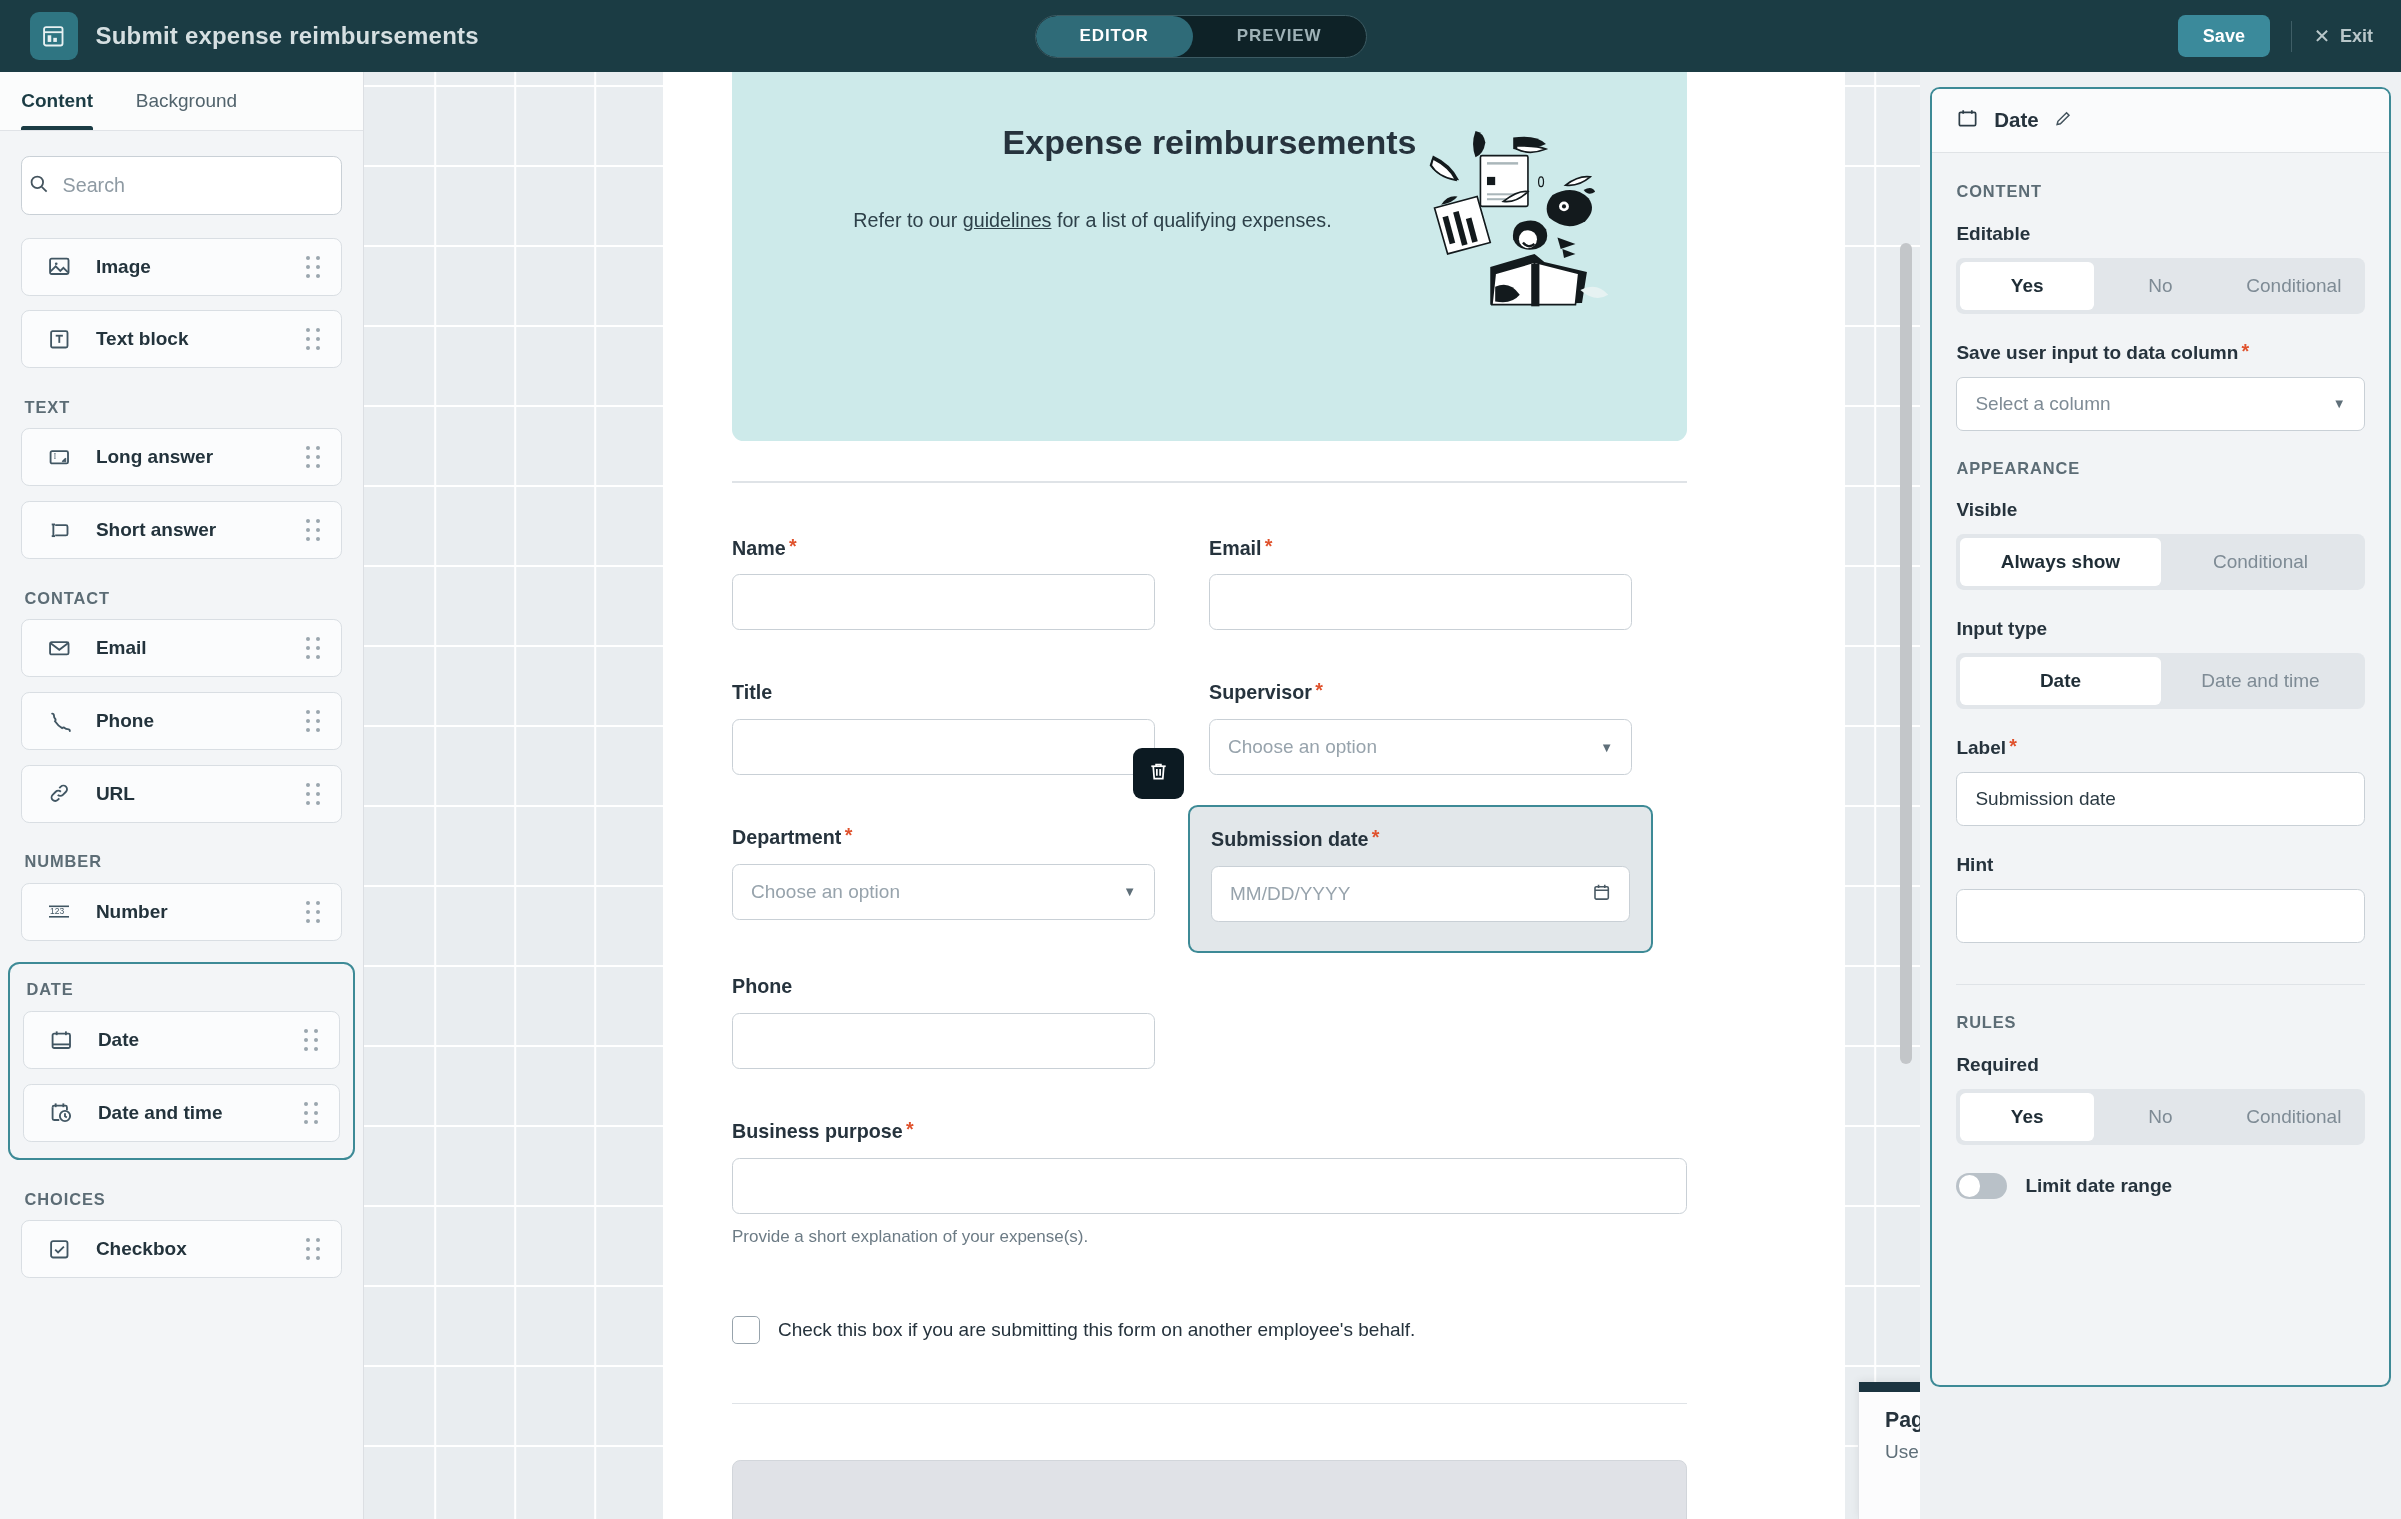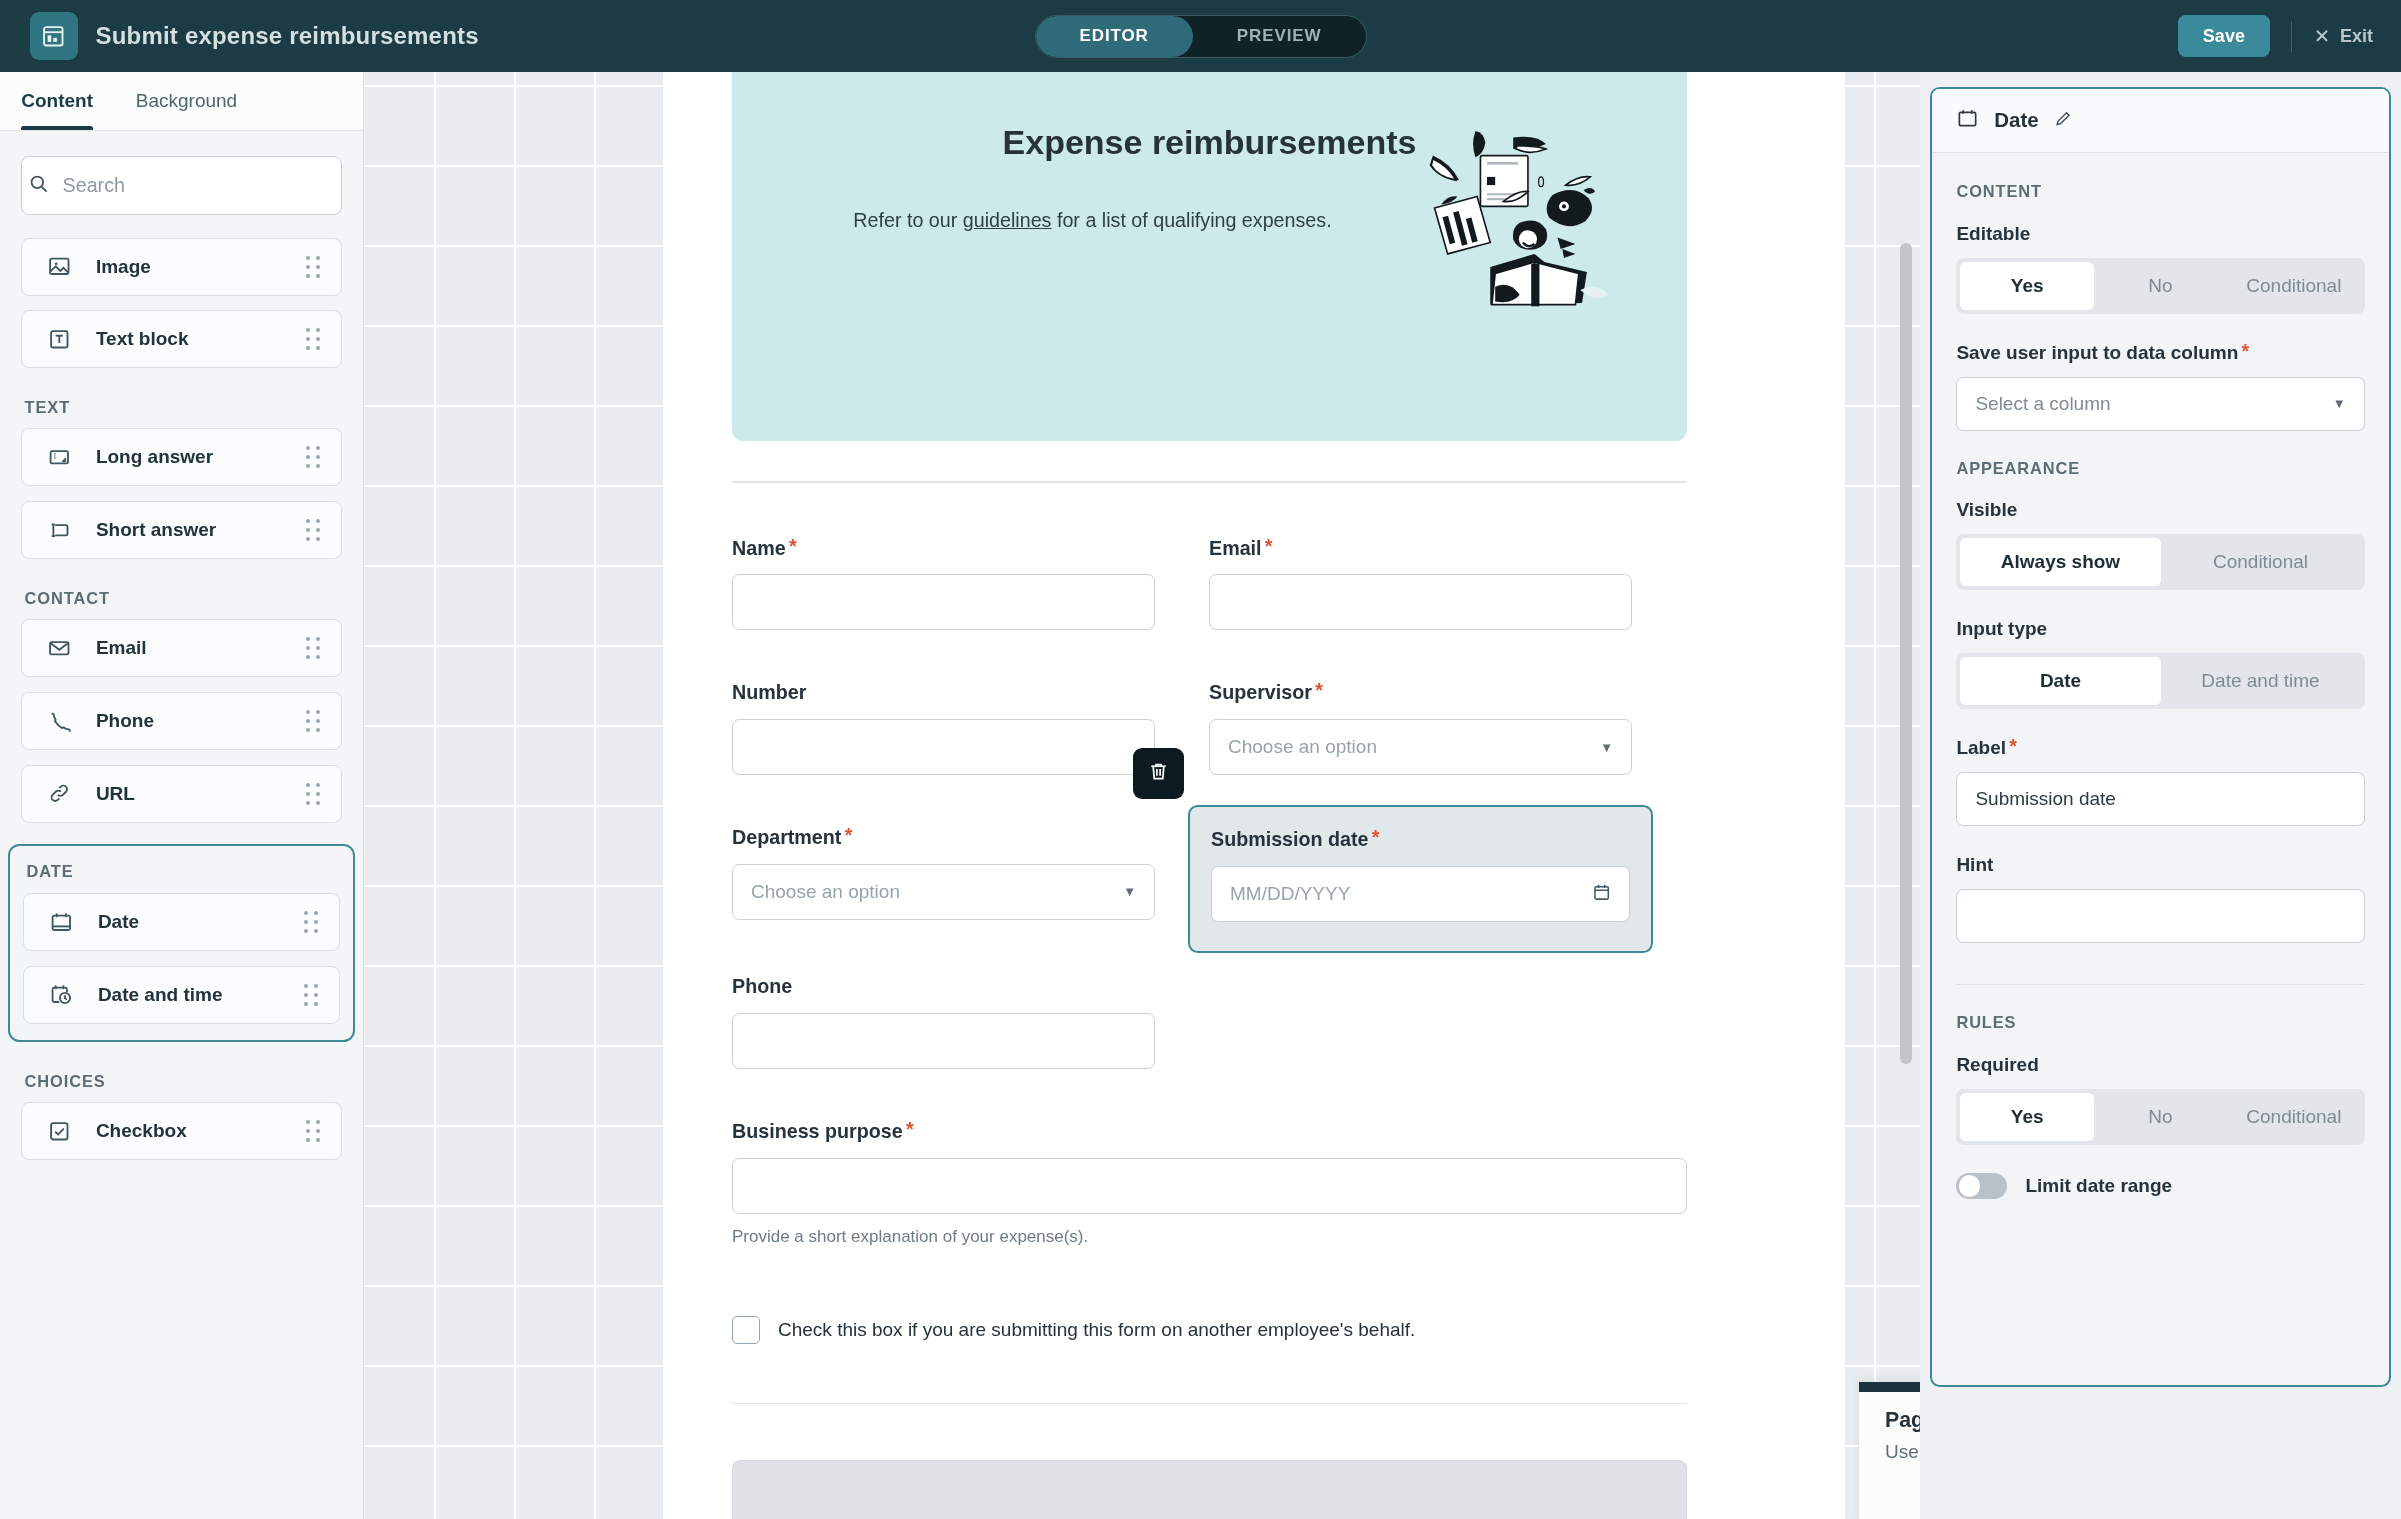--- a/index.html
+++ b/index.html
@@ -415,20 +415,41 @@
                 <i></i>
                 <i></i>
                 <i></i>
                 <i></i>
                 <i></i>
                 <i></i>
               </span>
           </div>
         </div>
 
+        <div>
+          <div class="group-label">NUMBER</div>
+          <div class="comp-card">
+            <span class="comp-icon">
+              <svg width="26" height="24.6" viewBox="0 0 26 24" fill="none" stroke="#415663" stroke-width="1.6">
+                <line x1="3" y1="7" x2="23" y2="7"></line>
+                  <line x1="3" y1="17.5" x2="23" y2="17.5"></line>
+                <text x="4" y="15" font-size="8.5" fill="#415663" stroke="none" font-family="sans-serif">123</text>
+              </svg>
+            </span>
+            <span class="comp-label">Number</span>
+            <span class="drag-dots">
+                <i></i>
+                <i></i>
+                <i></i>
+                <i></i>
+                <i></i>
+                <i></i>
+              </span>
+          </div>
+        </div>
 
         <div class="date-group-hl">
           <div class="group-label">DATE</div>
           <div class="comp-card">
             <span class="comp-icon">
               <svg width="24.6" height="24.6" viewBox="0 0 24 24" fill="none" stroke="#415663" stroke-width="1.8">
                 <rect x="3.5" y="5.5" width="17" height="14" rx="1.5"></rect>
                 <line x1="3.5" y1="16" x2="20.5" y2="16"></line>
                 <line x1="7.5" y1="3.3" x2="7.5" y2="7"></line>
                   <line x1="16.5" y1="3.3" x2="16.5" y2="7"></line>
@@ -559,21 +580,21 @@
               <span>Email</span>
               <span class="req">*</span>
             </div>
             <input class="f-input" type="text" style="">
           </div>
         </div>
 
         <div class="row">
           <div class="col">
             <div class="f-label">
-              <span>Number</span>
+              <span>Title</span>
             </div>
             <input class="f-input" type="text" style="">
           </div>
           <div class="col">
             <div class="f-label">
               <span>Supervisor</span>
               <span class="req">*</span>
             </div>
             <div class="f-select">
               <span>Choose an option</span>

